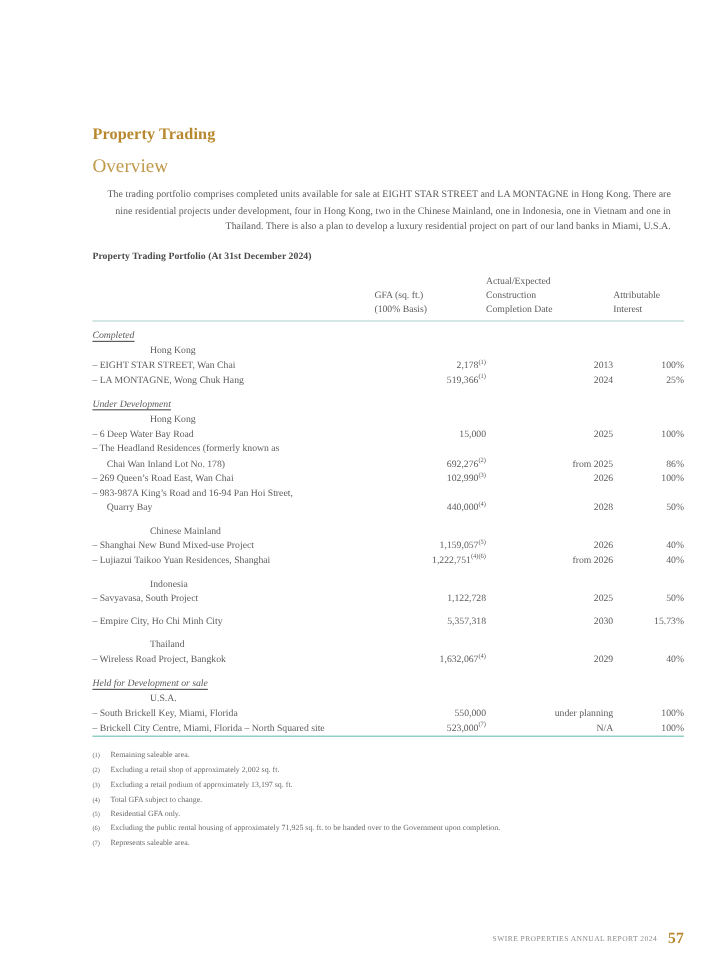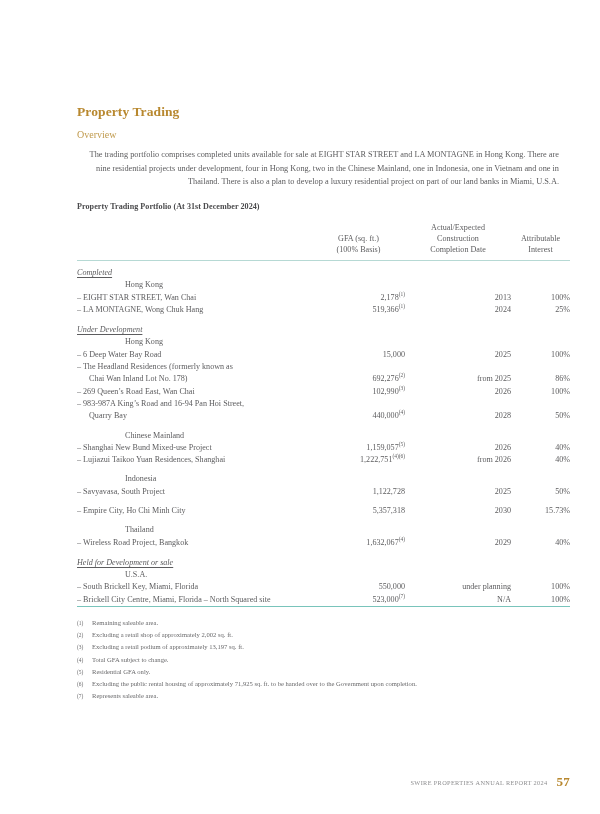--- a/index.html
+++ b/index.html
@@ -28,21 +28,21 @@
   
   .section-title {
     font-size: 13.5px;
     font-weight: bold;
     color: #b8882f;
     letter-spacing: .1px;
     margin: 0 0 9px 0;
     line-height: 1.2;
   }
   .sub-title {
-    font-size: 10px;
+    font-size: 16px;
     font-weight: normal;
     color: #c09a4d;
     margin: 0 0 7px 0;
     line-height: 1.2;
   }
 
   
   .intro {
     font-size: 8.3px;
     line-height: 1.62;
@@ -71,21 +71,21 @@
   table.pt col.c-name  { width: 235px; }
   table.pt col.c-gfa   { width: 93px; }
   table.pt col.c-date  { width: 106px; }
   table.pt col.c-int   { width: 59px; }
 
   thead th {
     font-weight: normal;
     font-size: 8.1px;
     color: #5c5c5e;
     vertical-align: bottom;
-    text-align: center;
+    text-align: left;
     padding: 0 0 4px 0;
     line-height: 1.42;
   }
   thead th.h-name { text-align: left; }
 
   tr.rule-row td {
     padding: 0;
     height: 1px;
   }
   .rule-top {

